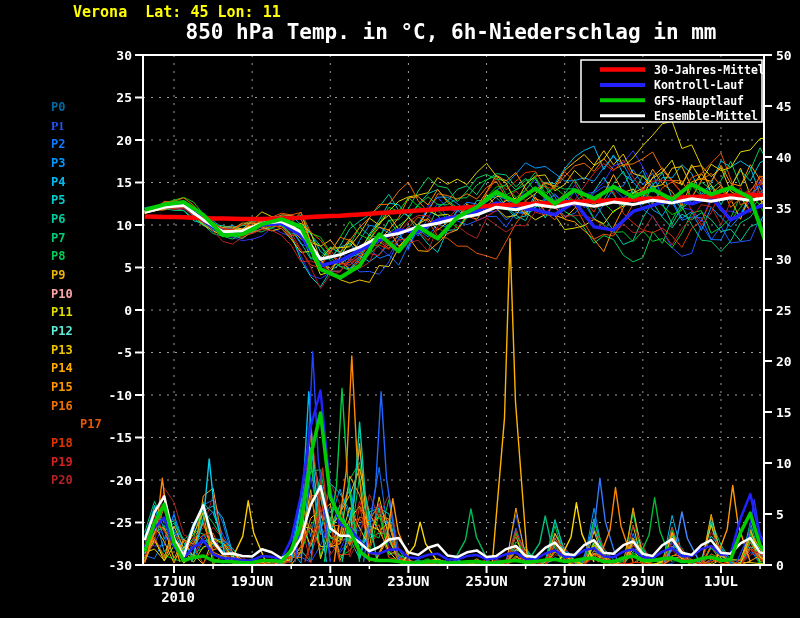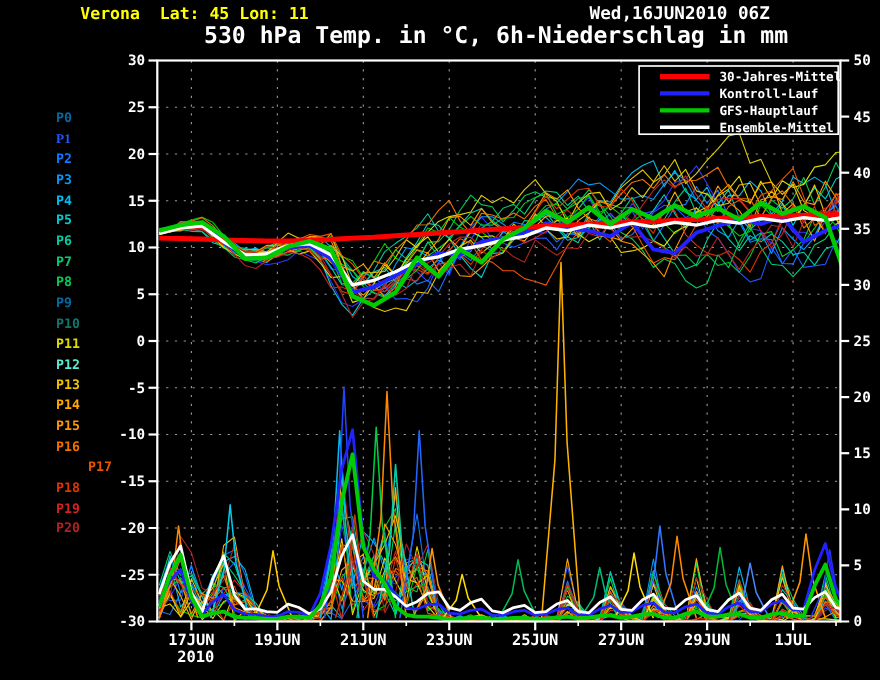--- a/index.html
+++ b/index.html
@@ -13,34 +13,33 @@
   .ftr-brand{right:14px;top:596px;font-size:16px;letter-spacing:1px;}
   .p-item{position:absolute;left:0;font-size:12px;letter-spacing:0px;}
   #p-col{position:absolute;left:51px;top:100px;width:40px;height:400px;}
   svg{position:absolute;left:0;top:0;}
 </style>
 </head>
 <body>
 
 <div class="screen">
   <div class="abs hdr-station" style="color: rgb(255, 255, 0);">Verona  Lat: 45 Lon: 11</div>
-  <div class="abs hdr-date" style="color: rgb(255, 255, 255);">Wed,16JUN2010 06Z</div>
-  <div class="abs hdr-title" style="color: rgb(255, 255, 255);">530 hPa Temp. in °C, 6h-Niederschlag in mm</div>
+  <div class="abs hdr-title" style="color: rgb(255, 255, 255);">850 hPa Temp. in °C, 6h-Niederschlag in mm</div>
   <div id="p-col">
       <div class="p-item" style="top: 0px; color: #0369a1;">P0</div>
       <div class="p-item" style="top: 18.66px; color: rgb(34, 85, 255); font-family: Liberation Serif, serif;">P1</div>
       <div class="p-item" style="top: 37.32px; color: rgb(17, 119, 255);">P2</div>
       <div class="p-item" style="top: 55.98px; color: rgb(0, 153, 255);">P3</div>
       <div class="p-item" style="top: 74.64px; color: rgb(0, 187, 238);">P4</div>
       <div class="p-item" style="top: 93.3px; color: rgb(0, 204, 204);">P5</div>
       <div class="p-item" style="top: 111.96px; color: rgb(0, 204, 160);">P6</div>
       <div class="p-item" style="top: 130.62px; color: rgb(0, 204, 119);">P7</div>
       <div class="p-item" style="top: 149.28px; color: rgb(0, 204, 85);">P8</div>
-      <div class="p-item" style="top: 167.94px; color: #0369a1;">P9</div>
-      <div class="p-item" style="top: 186.6px; color: #0f766e; text-align: right;">P10</div>
+      <div class="p-item" style="top: 167.94px; color: #eab308;">P9</div>
+      <div class="p-item" style="top: 186.6px; color: #fca5a5; text-align: right;">P10</div>
       <div class="p-item" style="top: 205.26px; color: rgb(221, 221, 0);">P11</div>
       <div class="p-item" style="top: 223.92px; color: #5eead4;">P12</div>
       <div class="p-item" style="top: 242.58px; color: rgb(238, 196, 0);">P13</div>
       <div class="p-item" style="top: 261.24px; color: rgb(255, 170, 0);">P14</div>
       <div class="p-item" style="top: 279.9px; color: rgb(255, 149, 0);">P15</div>
       <div class="p-item" style="top: 298.56px; color: rgb(240, 112, 0);">P16</div>
       <div class="p-item" style="top: 317.22px; color: rgb(232, 85, 0); margin-left: 29px;">P17</div>
       <div class="p-item" style="top: 335.88px; color: rgb(224, 51, 0);">P18</div>
       <div class="p-item" style="top: 354.54px; color: rgb(210, 34, 34);">P19</div>
       <div class="p-item" style="top: 373.2px; color: rgb(178, 34, 34);">P20</div>

